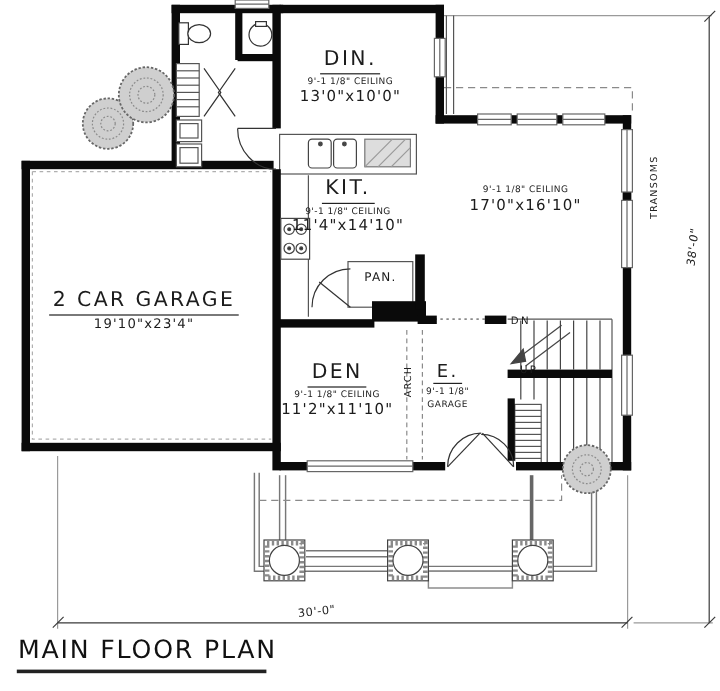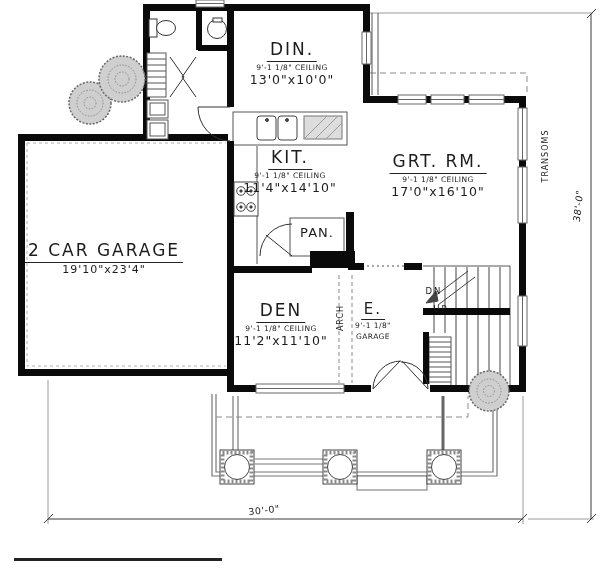--- a/index.html
+++ b/index.html
@@ -4,21 +4,21 @@
 <style>
   html,body{margin:0;padding:0;background:#fff}
   body{width:600px;height:576px;font-family:"DejaVu Sans",sans-serif;color:#1a1a1a}
   .plan{position:relative;width:600px;height:576px;background:#ffffff;overflow:hidden}
   .plan svg{position:absolute;left:0;top:0}
   .lbl{position:absolute;text-align:center;transform:translateX(-50%);line-height:1.15;white-space:nowrap;color:#1c1c1c}
   .rname{font-size:17px;letter-spacing:2px;display:inline-block;border-bottom:1.6px solid #222;padding:0 3px 1px}
   .rname-sm{font-size:15px}
   .ceil{font-size:7.5px;letter-spacing:.4px;margin-top:2px;color:#222}
   .rsize{font-size:12.5px;letter-spacing:1px;margin-top:1px}
-  .pan{font-size:13px;letter-spacing:1px}
+  .pan{font-size:10px;letter-spacing:1px}
   .tiny{font-size:8.5px;letter-spacing:2px}
   .vlabel{position:absolute;font-size:8px;letter-spacing:1px;transform:translate(-50%,-50%) rotate(-90deg);white-space:nowrap;color:#222}
   .dimtxt{position:absolute;font-size:9.5px;letter-spacing:.5px;white-space:nowrap;color:#222}
   .dim-b{transform:translate(-50%,-50%) rotate(-6deg)}
   .dim-r{transform:translate(-50%,-50%) rotate(-84deg) skewX(-8deg)}
   .title{position:absolute;left:15px;top:529px;font-size:21px;letter-spacing:1.5px;color:#111}
   .title-underline{position:absolute;left:14px;top:558px;width:208px;height:2.5px;background:#222}
 </style>
 </head>
 <body>
@@ -254,47 +254,47 @@
   <div class="rsize">13'0"x10'0"</div>
 </div>
 
 <div class="lbl" style="left:290px;top:148px">
   <span class="rname">KIT.</span>
   <div class="ceil">9'-1 1/8" CEILING</div>
   <div class="rsize">11'4"x14'10"</div>
 </div>
 
 <div class="lbl" style="left:438px;top:152px">
-  <span class="rname">GRT. RM.</span>
   <div class="ceil">9'-1 1/8" CEILING</div>
   <div class="rsize">17'0"x16'10"</div>
 </div>
 
-<div class="lbl" style="left:104px;top:241px">
+<div class="lbl" style="left:120px;top:241px">
   <span class="rname">2 CAR GARAGE</span>
   <div class="rsize" style="font-size:11px">19'10"x23'4"</div>
 </div>
 
 <div class="lbl" style="left:281px;top:301px">
   <span class="rname">DEN</span>
   <div class="ceil">9'-1 1/8" CEILING</div>
   <div class="rsize">11'2"x11'10"</div>
 </div>
 
 <div class="lbl" style="left:373px;top:300px">
   <span class="rname rname-sm">E.</span>
   <div class="ceil">9'-1 1/8"</div>
   <div class="ceil">GARAGE</div>
 </div>
 
 <div class="lbl pan" style="left:317px;top:226px">PAN.</div>
 
-<div class="lbl tiny" style="left:434px;top:287px">DN</div>
+<div class="lbl tiny" style="left:434px;top:264px">DN</div>
 <div class="lbl tiny" style="left:441px;top:305px">UP</div>
 <div class="vlabel" style="left:340px;top:318px">ARCH</div>
 <div class="vlabel" style="left:545px;top:156px">TRANSOMS</div>
 
 <div class="dimtxt dim-b" style="left:264px;top:510px">30'-0"</div>
 <div class="dimtxt dim-r" style="left:578px;top:206px">38'-0"</div>
 
+<div class="title">MAIN FLOOR PLAN</div>
 <div class="title-underline"></div>
 
 </div>
 
 </body></html>

